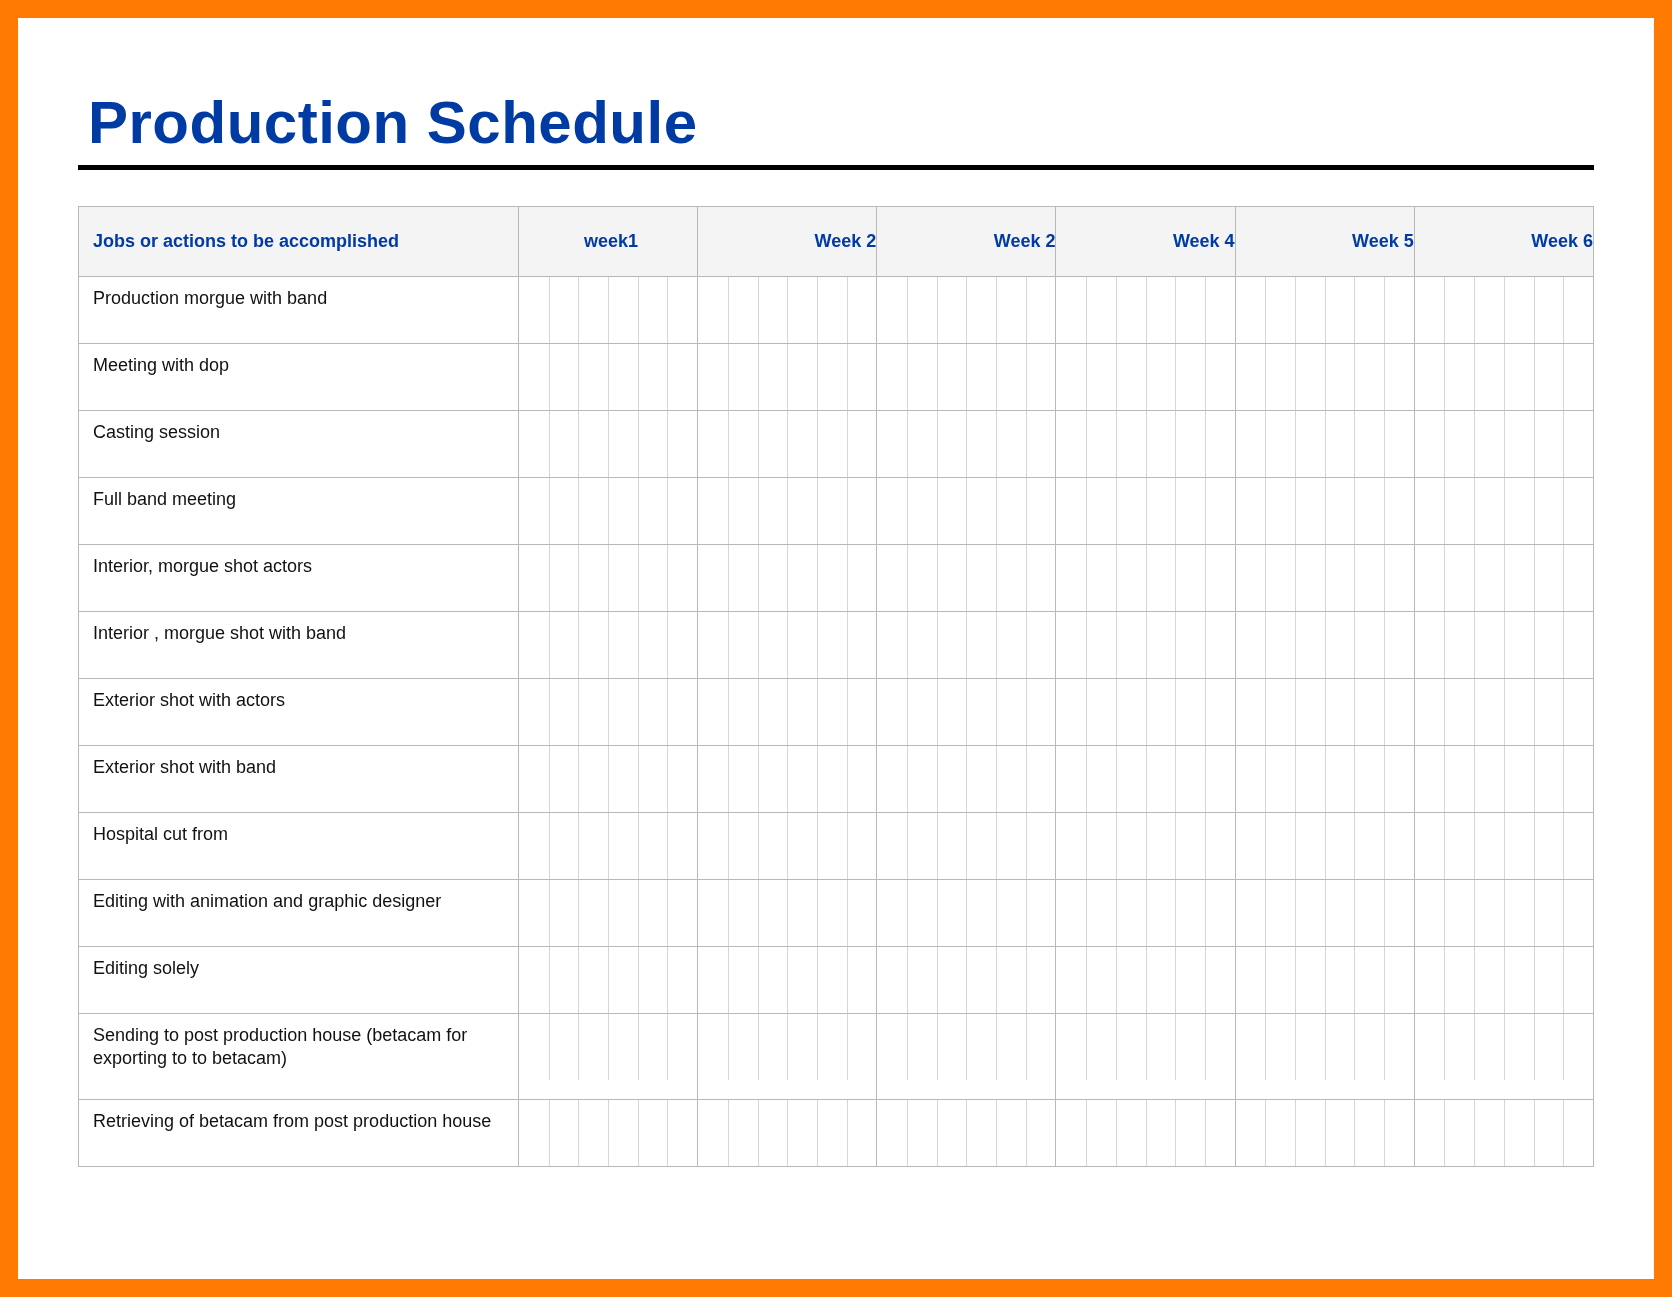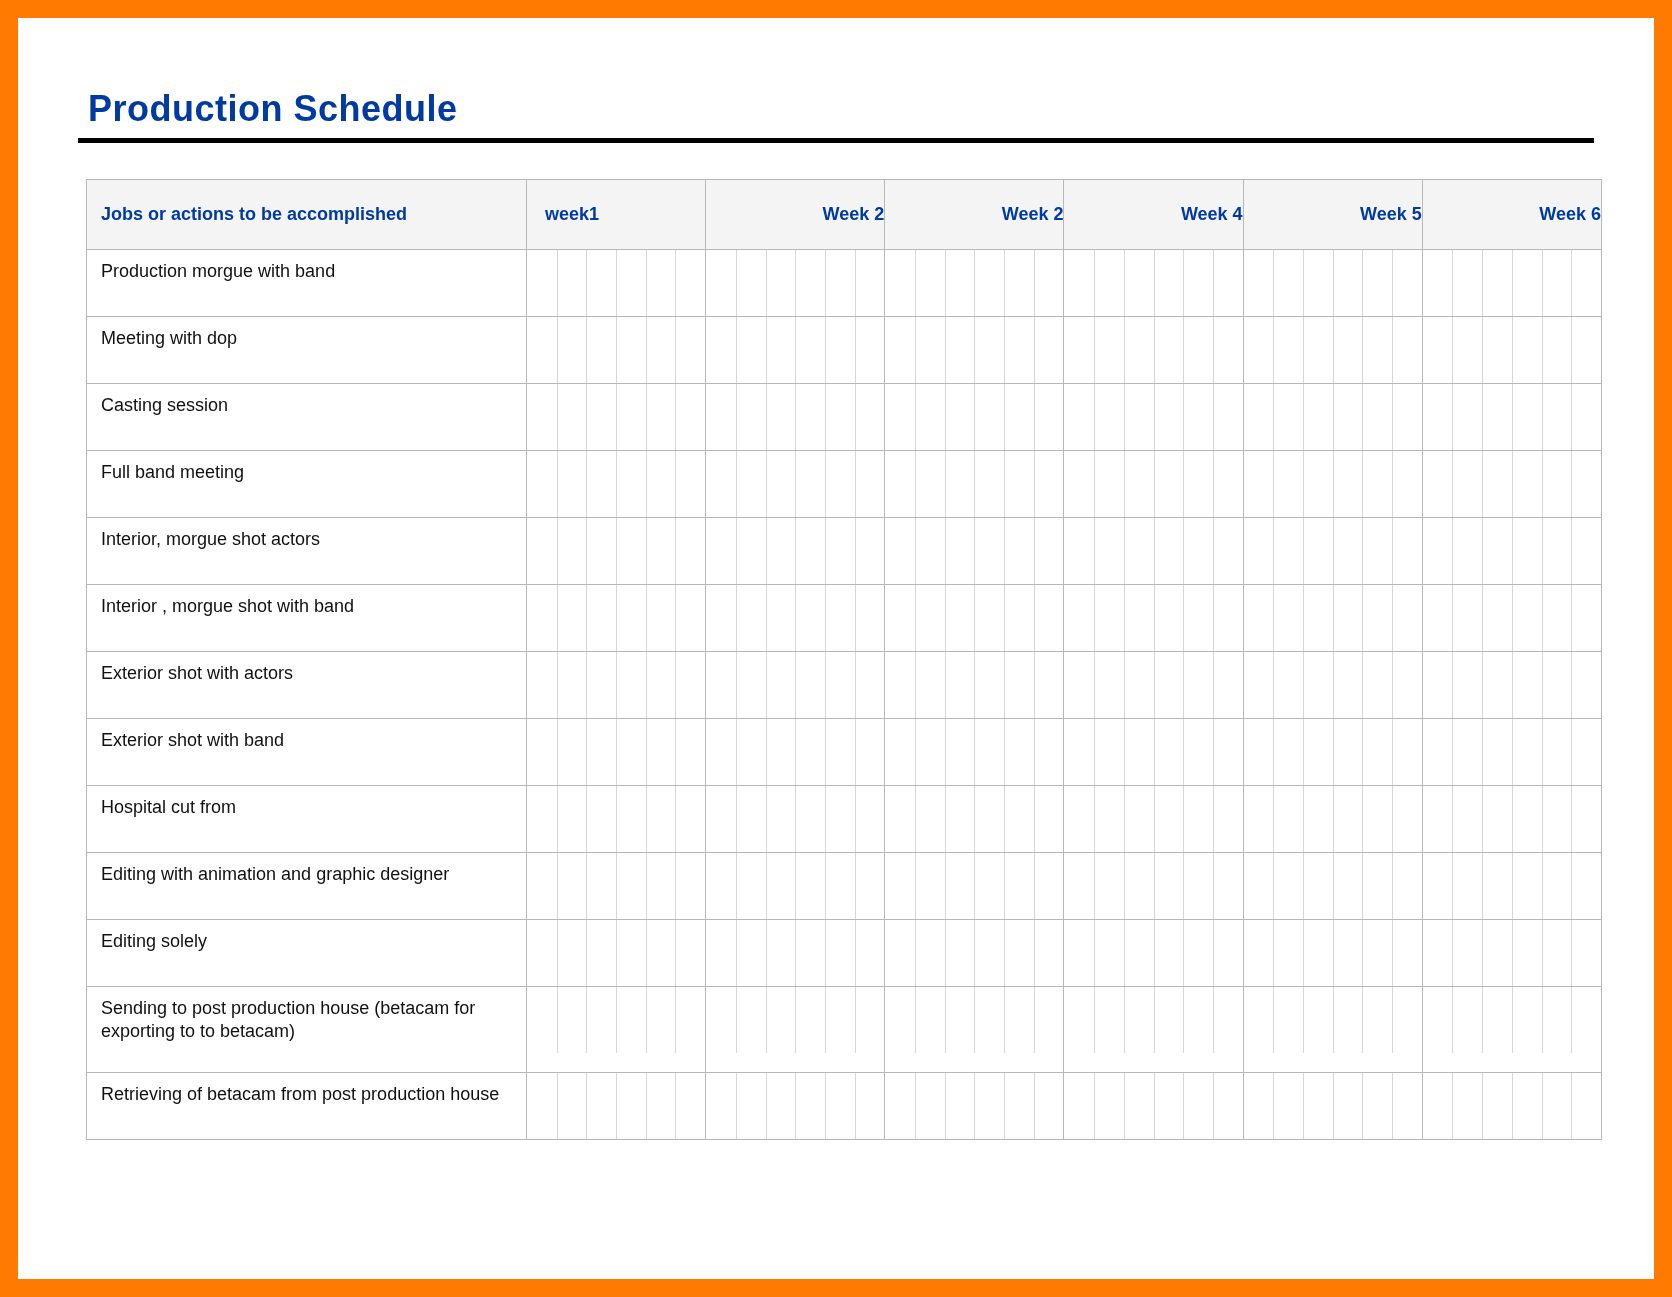--- a/index.html
+++ b/index.html
@@ -11,56 +11,55 @@
     width: 1672px;
     height: 1297px;
     border: 18px solid #ff7a00;
     background: #fff;
     position: relative;
   }
   .page {
     padding: 70px 60px 0 60px;
   }
   .page-title {
-    font-size: 36px;
+    font-size: 60px;
     font-weight: 900;
     color: #003aa3;
     letter-spacing: 0.5px;
     padding: 0 0 8px 10px;
   }
   .title-rule {
     border: none;
     border-top: 5px solid #000;
     margin-bottom: 36px;
   }
   table.schedule {
     width: 100%;
     border-collapse: collapse;
     table-layout: fixed;
-    margin-left: 8px;
   }
   table.schedule th,
   table.schedule td {
     border: 1px solid #b8b8b8;
   }
   
   table.schedule thead th {
     background: #f4f4f4;
     color: #003aa3;
     font-weight: 700;
     font-size: 18px;
     height: 70px;
     vertical-align: middle;
   }
   th.jobs-header {
     text-align: left;
     padding: 0 14px;
   }
   th.week-header { text-align: right; }
-  th.week-header.first-week { text-align: left; padding-left: 18px; }
+  th.week-header.first-week { text-align: center; padding-left: 6px; }
   
   col.jobs-col { width: 440px; }
   col.day-col { width: auto; }
   
   table.schedule tbody td.job-cell {
     font-size: 18px;
     color: #111;
     padding: 10px 14px 28px 14px;
     vertical-align: top;
     line-height: 1.3;

